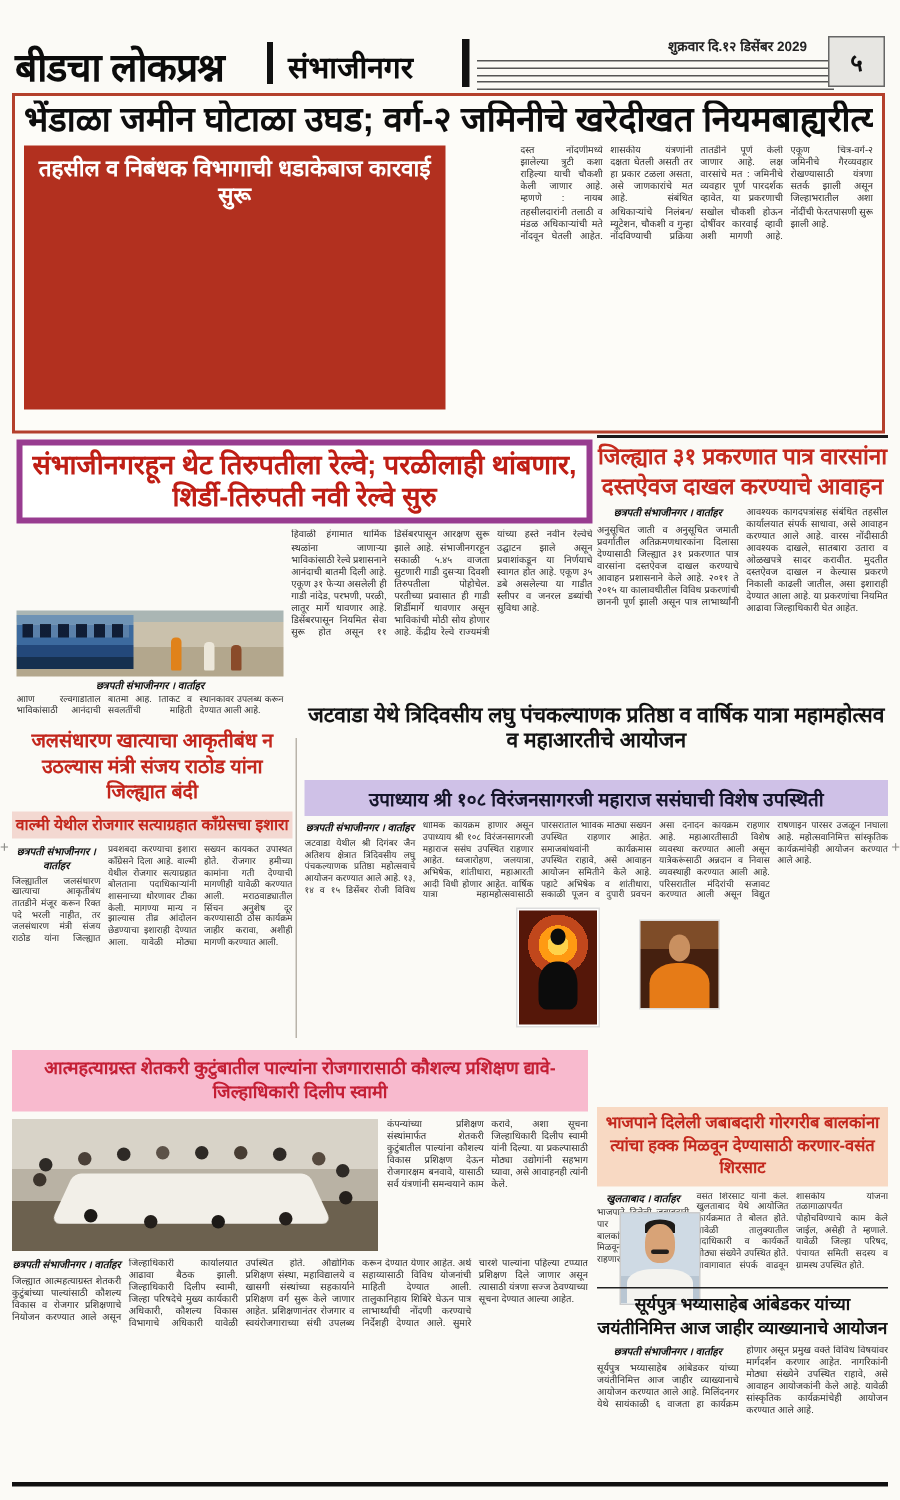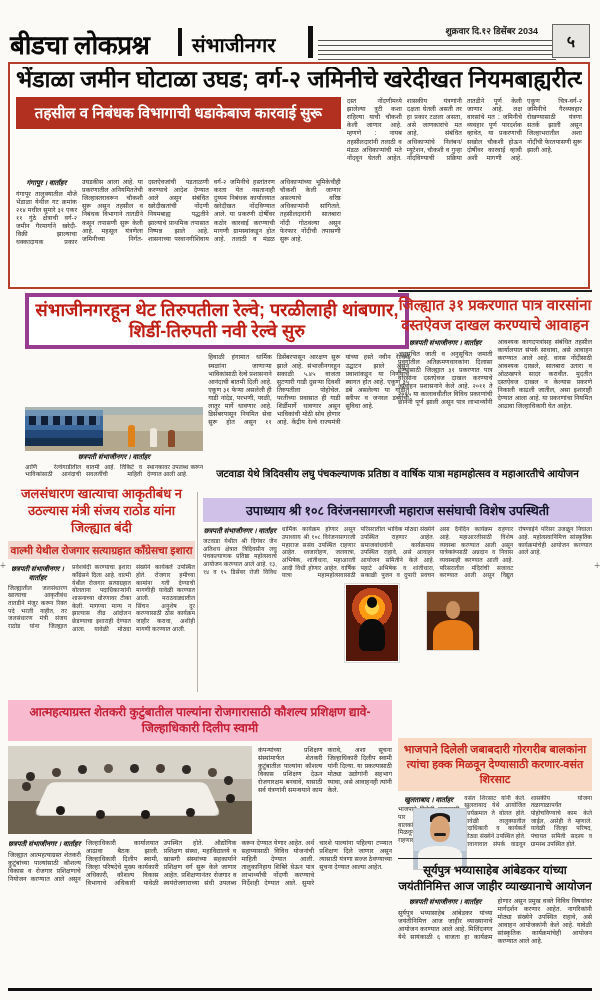--- a/index.html
+++ b/index.html
@@ -16,26 +16,26 @@
   .mast-date{position:absolute;right:52px;top:0;font-size:9px;font-weight:700;color:#222;white-space:nowrap;}
   .page-num{position:absolute;right:0;top:0;width:36px;height:32px;background:#e7e6e2;border:1px solid #666;
             display:flex;align-items:center;justify-content:center;font-size:16px;font-weight:800;color:#111;}
   
   .cols{font-size:6.3px;line-height:1.28;text-align:justify;color:#2c2c2c;column-gap:5px;overflow:hidden;}
   .byline{font-weight:700;font-size:6.8px;text-align:center;margin:1px 0 2px 0;color:#111;font-style:italic;}
   
   .a1{position:absolute;left:8px;top:62px;width:582px;height:227px;border:2px solid #b4402c;background:#fdfcf8;box-sizing:border-box;padding:3px 6px;}
   .a1-headline{font-size:23px;font-weight:800;text-align:center;line-height:1.1;color:#0d0d0d;white-space:nowrap;overflow:hidden;}
   .a1-body{display:flex;gap:6px;margin-top:5px;height:176px;}
-  .a1-left{width:58%;display:flex;flex-direction:column;gap:44px;}
+  .a1-left{width:58%;display:flex;flex-direction:row;gap:44px;}
   .a1-subhead{background:#b2301f;color:#ffffff;font-size:15px;font-weight:800;text-align:center;padding:7px 8px;line-height:1.2;}
   .a1-left .cols{column-count:5;margin-top:5px;flex:1;}
   .a1-right{width:42%;column-count:4;}
   
-  .a2{position:absolute;left:25px;top:293px;width:384px;height:190px;}
+  .a2{position:absolute;left:11px;top:293px;width:384px;height:190px;}
   .a2-headbox{border:4px solid #983c90;background:#fff;padding:3px 4px;text-align:center;
               font-size:18px;font-weight:800;color:#bf1e15;line-height:1.18;}
   .a2-body{display:flex;gap:5px;margin-top:4px;height:143px;}
   .a2-leftstack{width:47%;display:flex;flex-direction:column;}
   .a2-spacer{height:56px;}
   .photo-train{position:relative;width:100%;height:45px;background:linear-gradient(180deg,#aab6b4 0 18%,#cac1ac 18% 55%,#b3a78d 55% 100%);overflow:hidden;}
   .photo-train .train{position:absolute;left:0;top:3px;width:44%;height:82%;
       background:linear-gradient(180deg,#6e93b5 0 18%,#3c6a9e 18% 55%,#23487a 55% 78%,#16304f 78% 100%);}
   .photo-train .train i{position:absolute;left:4px;top:6px;width:90%;height:9px;
       background:repeating-linear-gradient(90deg,rgba(8,16,35,.85) 0 7px,rgba(120,150,180,.5) 7px 12px);}
@@ -50,21 +50,21 @@
   .a3-headline{color:#c52a1e;font-weight:800;font-size:15px;text-align:center;line-height:1.3;}
   .a3 .cols{column-count:2;height:142px;margin-top:4px;}
   
   .a4{position:absolute;left:8px;top:486px;width:187px;height:212px;}
   .a4-headline{color:#c3261c;font-size:13px;font-weight:800;text-align:center;line-height:1.3;}
   .a4-subhead{background:#f3d8d1;color:#c3261c;font-size:10.5px;font-weight:700;text-align:center;padding:3px 2px;margin-top:4px;line-height:1.2;}
   .a4 .cols{column-count:3;height:138px;margin-top:5px;font-size:6px;}
   .vdiv{position:absolute;left:197px;top:492px;height:200px;width:0;border-left:1px solid #b9b3aa;}
   
   .a5{position:absolute;left:203px;top:468px;width:389px;height:230px;}
-  .a5-headline{font-size:10px;font-weight:800;color:#131313;text-align:center;line-height:1.22;}
+  .a5-headline{font-size:14px;font-weight:800;color:#131313;text-align:center;line-height:1.22;}
   .a5-subhead{background:#cfc1e7;color:#15152a;font-size:12.5px;font-weight:700;text-align:center;padding:3.5px 2px;margin-top:18px;}
   .a5-bodywrap{position:relative;margin-top:4px;height:152px;}
   .a5 .cols{column-count:5;height:152px;font-size:6px;}
   .photo-idol{position:absolute;left:142px;top:58px;width:52px;height:76px;background:#fff;padding:1px;box-shadow:0 0 0 1px #ddd;}
   .photo-idol .halo{position:absolute;inset:1px;background:radial-gradient(circle at 50% 30%,#ffd24a 0 7px,#ff9a12 7px 13px,#c1471c 13px 20px,#551709 20px 100%);}
   .photo-idol .fig{position:absolute;left:26%;bottom:14%;width:48%;height:42%;background:#0c0c0c;border-radius:45% 45% 20% 20%;}
   .photo-idol .head{position:absolute;left:40%;top:17%;width:20%;height:14%;background:#0c0c0c;border-radius:50%;}
   .photo-monk{position:absolute;left:224px;top:66px;width:52px;height:58px;background:linear-gradient(180deg,#7e4c28 0 32%,#45200f 32% 100%);box-shadow:0 0 0 1px #ddd;overflow:hidden;}
   .photo-monk .robe{position:absolute;left:12%;bottom:0;width:76%;height:52%;background:#e67b17;border-radius:45% 45% 0 0;}
   .photo-monk .head{position:absolute;left:36%;top:16%;width:28%;height:30%;background:#c99060;border-radius:50%;}
@@ -109,21 +109,21 @@
     <div class="mast-bar1"></div>
     <div class="mast-edition">संभाजीनगर</div>
     <div class="mast-bar2"></div>
     <div class="mast-lines">
       <div></div>
         <div></div>
         <div></div>
         <div></div>
         <div></div>
     </div>
-    <div class="mast-date">शुक्रवार दि.१२ डिसेंबर 2034</div>
+    <div class="mast-date">शुक्रवार दि.१२ डिसेंबर 2029</div>
     <div class="page-num">५</div>
   </div>
 
   <div class="a1">
     <div class="a1-headline">भेंडाळा जमीन घोटाळा उघड; वर्ग-२ जमिनीचे खरेदीखत नियमबाह्यरीत्या नोंद</div>
     <div class="a1-body">
       <div class="a1-left">
         <div class="a1-subhead">तहसील व निबंधक विभागाची धडाकेबाज कारवाई सुरू</div>
         <div class="cols">
           <div class="byline">गंगापूर । वार्ताहर</div>

